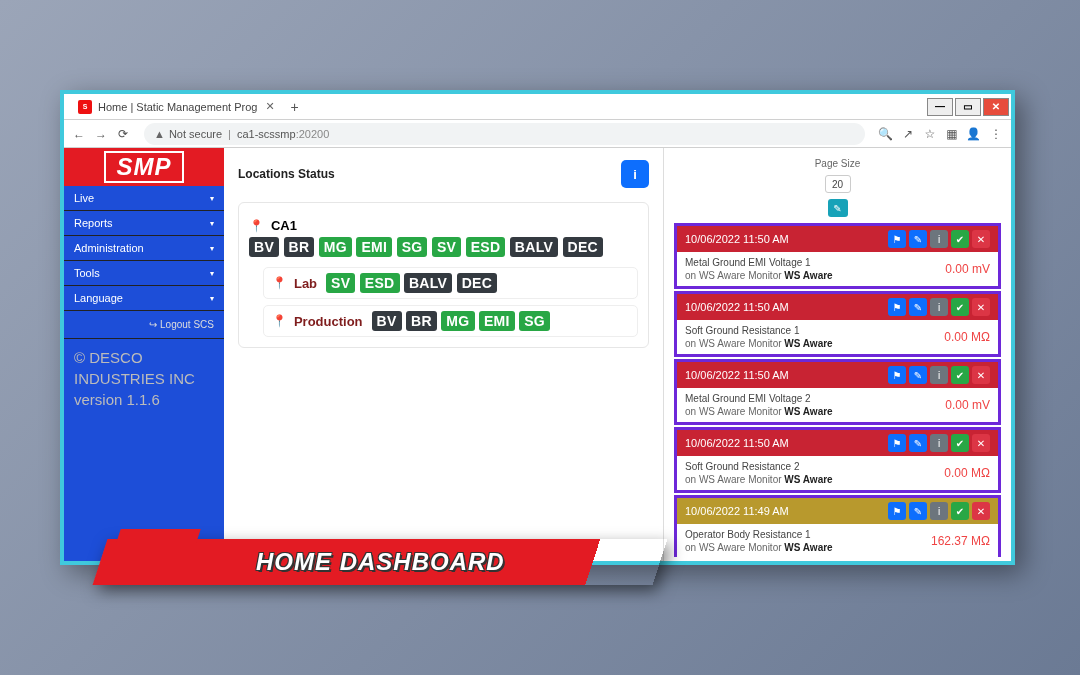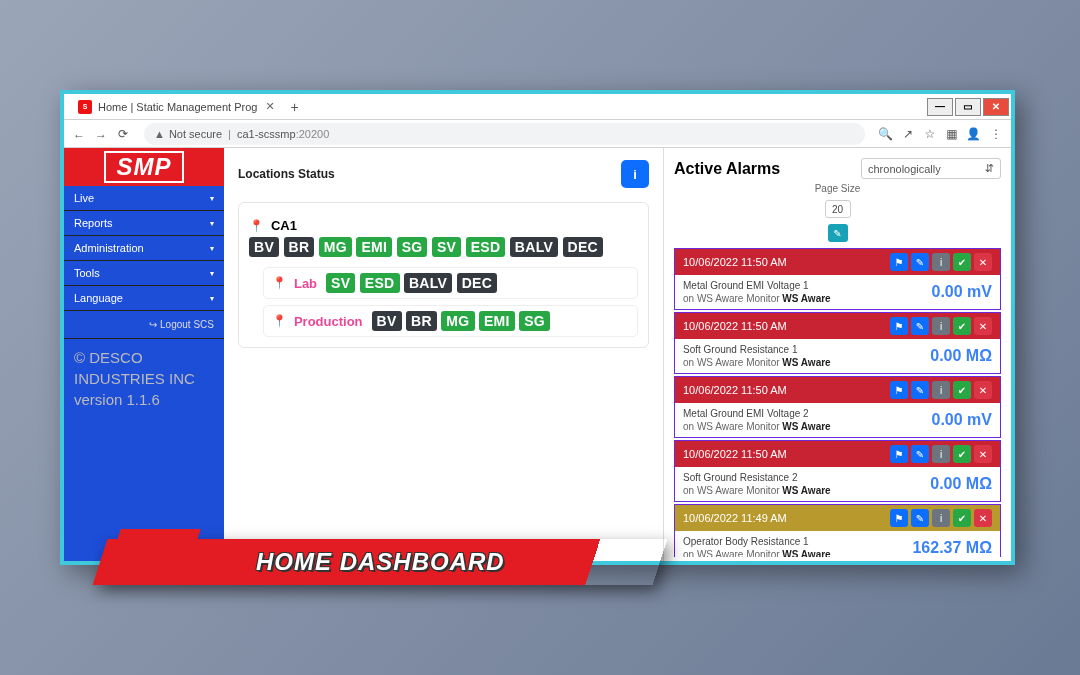--- a/index.html
+++ b/index.html
@@ -37,49 +37,49 @@
   .loc-panel { flex:0 0 440px; padding:12px 14px; border-right:1px solid #ddd; }
   .panel-header { display:flex; align-items:center; justify-content:space-between; margin-bottom:14px; }
   .panel-header h2 { font-size:12px; font-weight:700; color:#222; }
   .info-btn-big { width:28px; height:28px; background:#0d6efd; border-radius:5px; display:flex; align-items:center; justify-content:center; color:#fff; font-size:13px; font-weight:bold;}
 
   .loc-card { border:1px solid #e6e6e6; border-radius:6px; padding:10px; }
   .loc-row { display:flex; align-items:center; flex-wrap:wrap; gap:5px; padding:5px 0; }
   .loc-row.indented { margin-left:14px; border:1px solid #eee; border-radius:5px; padding:6px 8px; margin-top:6px;}
   .pin { color:#333; font-size:12px; margin-right:2px; }
   .loc-name { font-size:13px; font-weight:700; margin-right:4px; }
-  .loc-name.link { color:#ec4899; }
+  .loc-name.link { color:#7f1d1d; }
   .badge { font-size:14px; font-weight:600; color:#fff; padding:2px 5px; border-radius:3px; letter-spacing:0.3px;}
   .bg-dark { background:#343a40; }
   .bg-green { background:#28a745; }
 
   .alarm-panel { flex:1; padding:10px 10px 4px 10px; overflow:hidden; display:flex; flex-direction:column;}
   .alarm-header { display:flex; align-items:center; justify-content:space-between; margin-bottom:4px;}
   .alarm-header h2 { font-size:16px; font-weight:700; }
   .sort-select { font-size:11px; border:1px solid #ccc; padding:3px 6px; border-radius:3px; color:#555; display:flex; align-items:center; gap:30px; width:140px; justify-content:space-between;}
   .paging { display:flex; align-items:center; justify-content:flex-end; gap:6px; font-size:10px; color:#666; margin-bottom:6px;flex-direction:column; }
   .paging .page-input { width:26px; height:18px; border:1px solid #ccc; text-align:center; font-size:10px; border-radius:3px; color:#444; display:flex; align-items:center; justify-content:center;}
   .paging .edit-btn { width:20px; height:18px; background:#17a2b8; color:#fff; border-radius:3px; display:flex; align-items:center; justify-content:center; font-size:10px;}
 
   .alarm-list { flex:1; overflow:hidden; }
-  .alarm-item { border:1px solid #6d28d9; margin-bottom:2px; }
+  .alarm-item { border:3px solid #6d28d9; margin-bottom:2px; }
   .alarm-time-row { color:#fff; padding:4px 8px; display:flex; align-items:center; justify-content:space-between; font-size:11px;}
   .alarm-time-row.red { background:#c82333; }
   .alarm-time-row.gold { background:#b8992d; }
   .alarm-actions { display:flex; gap:3px; }
   .act-btn { width:18px; height:18px; border-radius:3px; display:flex; align-items:center; justify-content:center; color:#fff; font-size:10px;}
   .act-blue { background:#0d6efd; }
   .act-gray { background:#6c757d; }
   .act-green { background:#28a745; }
   .act-red { background:#dc3545; }
   .alarm-body { display:flex; justify-content:space-between; padding:4px 8px; font-size:10px; color:#444;}
   .alarm-body .left { line-height:1.3; }
   .alarm-body .left .subline { color:#666; }
   .alarm-body .left .subline b { color:#222; }
-  .alarm-body .val { font-size:16px; font-weight:700; color:#3b82f6; align-self:center;}
+  .alarm-body .val { font-size:12px; font-weight:400; color:#ef4444; align-self:center;}
 
   .caption-banner { position:absolute; left:100px; bottom:90px; width:560px; height:46px; background:linear-gradient(90deg, #e31b23 0%, #e31b23 88%, transparent 88%); transform:skewX(-18deg); display:flex; align-items:center; justify-content:center; box-shadow: 6px 6px 16px rgba(0,0,0,0.5);}
   .caption-inner { transform:skewX(18deg); display:flex; align-items:center;}
   .caption-banner::before { content:''; position:absolute; left:10px; top:-10px; width:80px; height:14px; background:#e31b23; }
   .caption-text { font-size:24px; font-weight:900; font-style:italic; color:#fff; text-shadow: 2px 2px 0 #333, -1px -1px 0 #333, 1px -1px 0 #333, -1px 1px 0 #333; letter-spacing:1px;}
 </style>
 </head>
 <body>
 
 <div class="browser-frame">
@@ -174,27 +174,20 @@
               <div class="loc-row indented">
                 <span class="pin">📍</span>
                 <span class="loc-name link">Production</span>
                 <span><span class="badge bg-dark">BV</span> <span class="badge bg-dark">BR</span> <span class="badge bg-green">MG</span> <span class="badge bg-green">EMI</span> <span class="badge bg-green">SG</span> </span>
               </div>
             </div>
         </div>
       </div>
 
       <div class="alarm-panel">
-        <div class="alarm-header">
-          <h2>Active Alarms</h2>
-          <div class="sort-select">
-            <span>chronologically</span>
-            <span>⇵</span>
-          </div>
-        </div>
         <div class="paging">
           <span>Page Size</span>
           <span class="page-input">20</span>
           <span class="edit-btn">✎</span>
         </div>
         <div class="alarm-list" id="alarm-list">
             <div class="alarm-item">
               <div class="alarm-time-row red">
                 <span>10/06/2022 11:50 AM</span>
                 <span class="alarm-actions">

